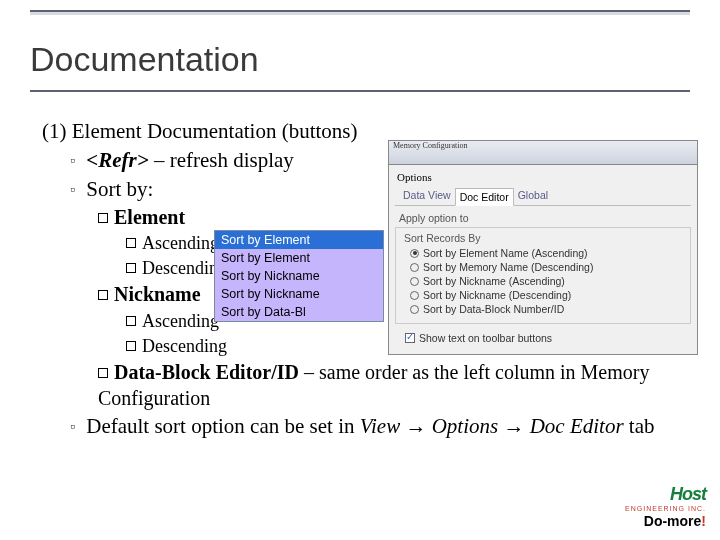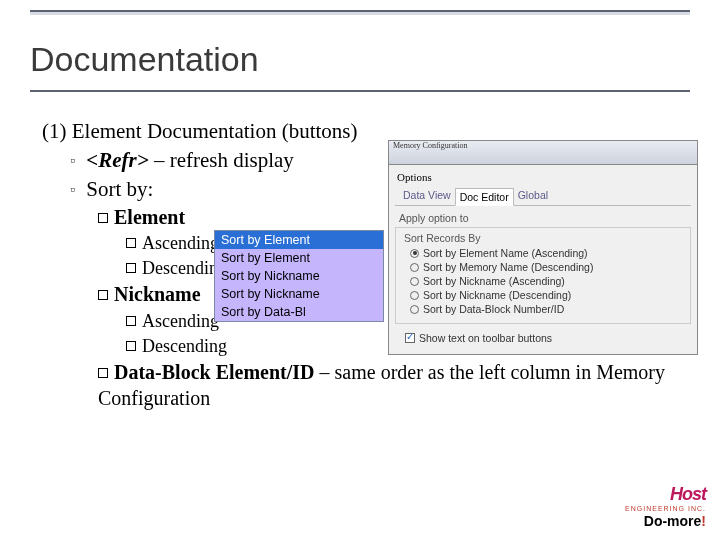--- a/index.html
+++ b/index.html
@@ -96,21 +96,21 @@
   .muted { color:#999; }
   .fieldset { border:1px solid #ccc; padding:4px 4px 6px; margin-top:2px; }
 
   
   .logo {
     position: absolute;
     right: 14px; bottom: 10px;
     text-align: right;
     font-family: Arial, sans-serif;
   }
-  .logo .host { font-style: italic; font-weight: 700; font-size: 18px; color:#be185d; letter-spacing:-1px; }
+  .logo .host { font-style: italic; font-weight: 700; font-size: 18px; color:#15803d; letter-spacing:-1px; }
   .logo .eng { font-size: 7px; color:#c0392b; letter-spacing:1px; }
   .logo .domore { font-size: 14px; font-weight:700; }
   .logo .excl { color:#c0392b; }
 </style>
 </head>
 <body>
 
 <div class="top-rule"></div>
 <div class="title">Documentation</div>
 <div class="title-rule"></div>
@@ -142,23 +142,27 @@
     <span class="bullet-sq"></span><b><span>Nickname</span></b>
   </div>
   <div class="row l4">
     <span class="bullet-sq"></span><span>Ascending</span>
   </div>
   <div class="row l4">
     <span class="bullet-sq"></span><span>Descending</span>
   </div>
 
   <div class="row l3" style="max-width:620px;">
-    <span class="bullet-sq"></span><b><span>Data-Block Element/ID</span></b><span> – same order as the left column in Memory Configuration</span>
-  </div>
-
+    <span class="bullet-sq"></span><b><span>Data-Block Editor/ID</span></b><span> – same order as the left column in Memory Configuration</span>
+  </div>
+
+  <div class="row l2" style="max-width:640px;">
+    <span class="bullet-sm">▫</span>
+    <span>Default sort option can be set in </span><i><span>View</span></i><span> → </span><i><span>Options</span></i><span> → </span><i><span>Doc Editor</span></i><span> tab</span>
+  </div>
 </div>
 
 <div class="dropdown">
   <div class="dd-item sel">Sort by Element</div>
   <div class="dd-item">Sort by Element</div>
   <div class="dd-item">Sort by Nickname</div>
   <div class="dd-item">Sort by Nickname</div>
   <div class="dd-item">Sort by Data-Bl</div>
 </div>
 

